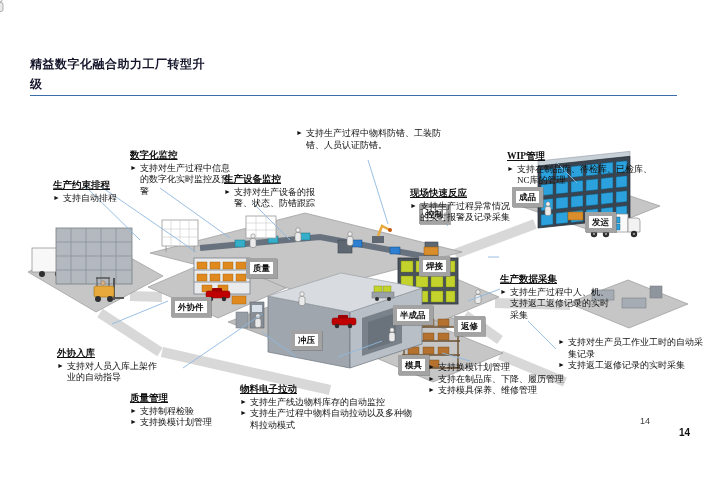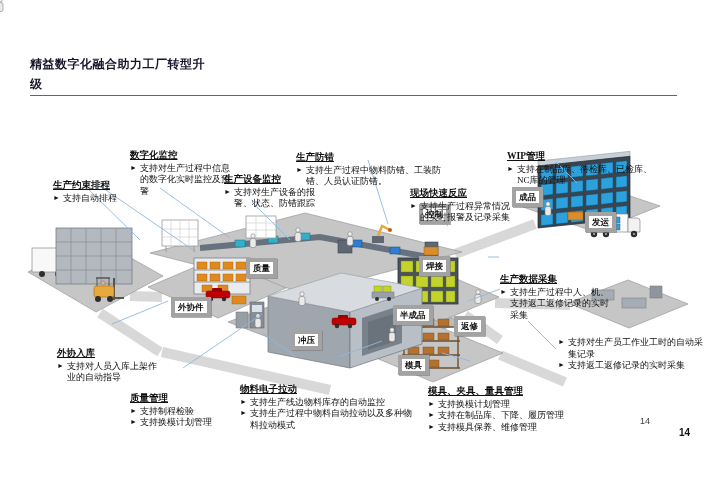--- a/index.html
+++ b/index.html
@@ -344,21 +344,20 @@
   <div class="ann" style="left:224px;top:150px;width:100px">
     <div class="ann-h">生产设备监控</div>
     <div>
         <div class="bullet">
           <span class="marker">►</span>
           <span class="btext">支持对生产设备的报警、状态、防错跟踪</span>
         </div>
       </div>
   </div>
   <div class="ann" style="left:296px;top:128px;width:160px">
-    <div class="ann-h">生产防错</div>
     <div>
         <div class="bullet">
           <span class="marker">►</span>
           <span class="btext">支持生产过程中物料防错、工装防错、人员认证防错。</span>
         </div>
       </div>
   </div>
   <div class="ann" style="left:410px;top:164px;width:106px">
     <div class="ann-h">现场快速反应</div>
     <div>
@@ -415,21 +414,20 @@
           <span class="marker">►</span>
           <span class="btext">支持生产线边物料库存的自动监控</span>
         </div>
         <div class="bullet">
           <span class="marker">►</span>
           <span class="btext">支持生产过程中物料自动拉动以及多种物料拉动模式</span>
         </div>
       </div>
   </div>
   <div class="ann" style="left:428px;top:362px;width:178px">
-    <div class="ann-h">模具、夹具、量具管理</div>
     <div>
         <div class="bullet">
           <span class="marker">►</span>
           <span class="btext">支持换模计划管理</span>
         </div>
         <div class="bullet">
           <span class="marker">►</span>
           <span class="btext">支持在制品库、下降、履历管理</span>
         </div>
         <div class="bullet">

